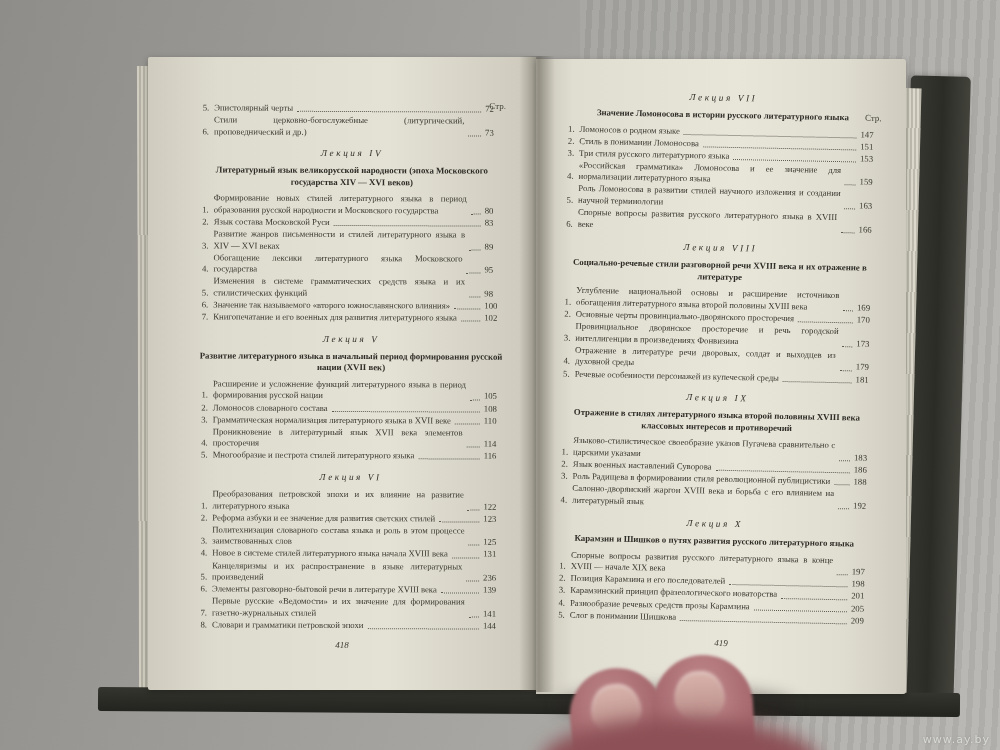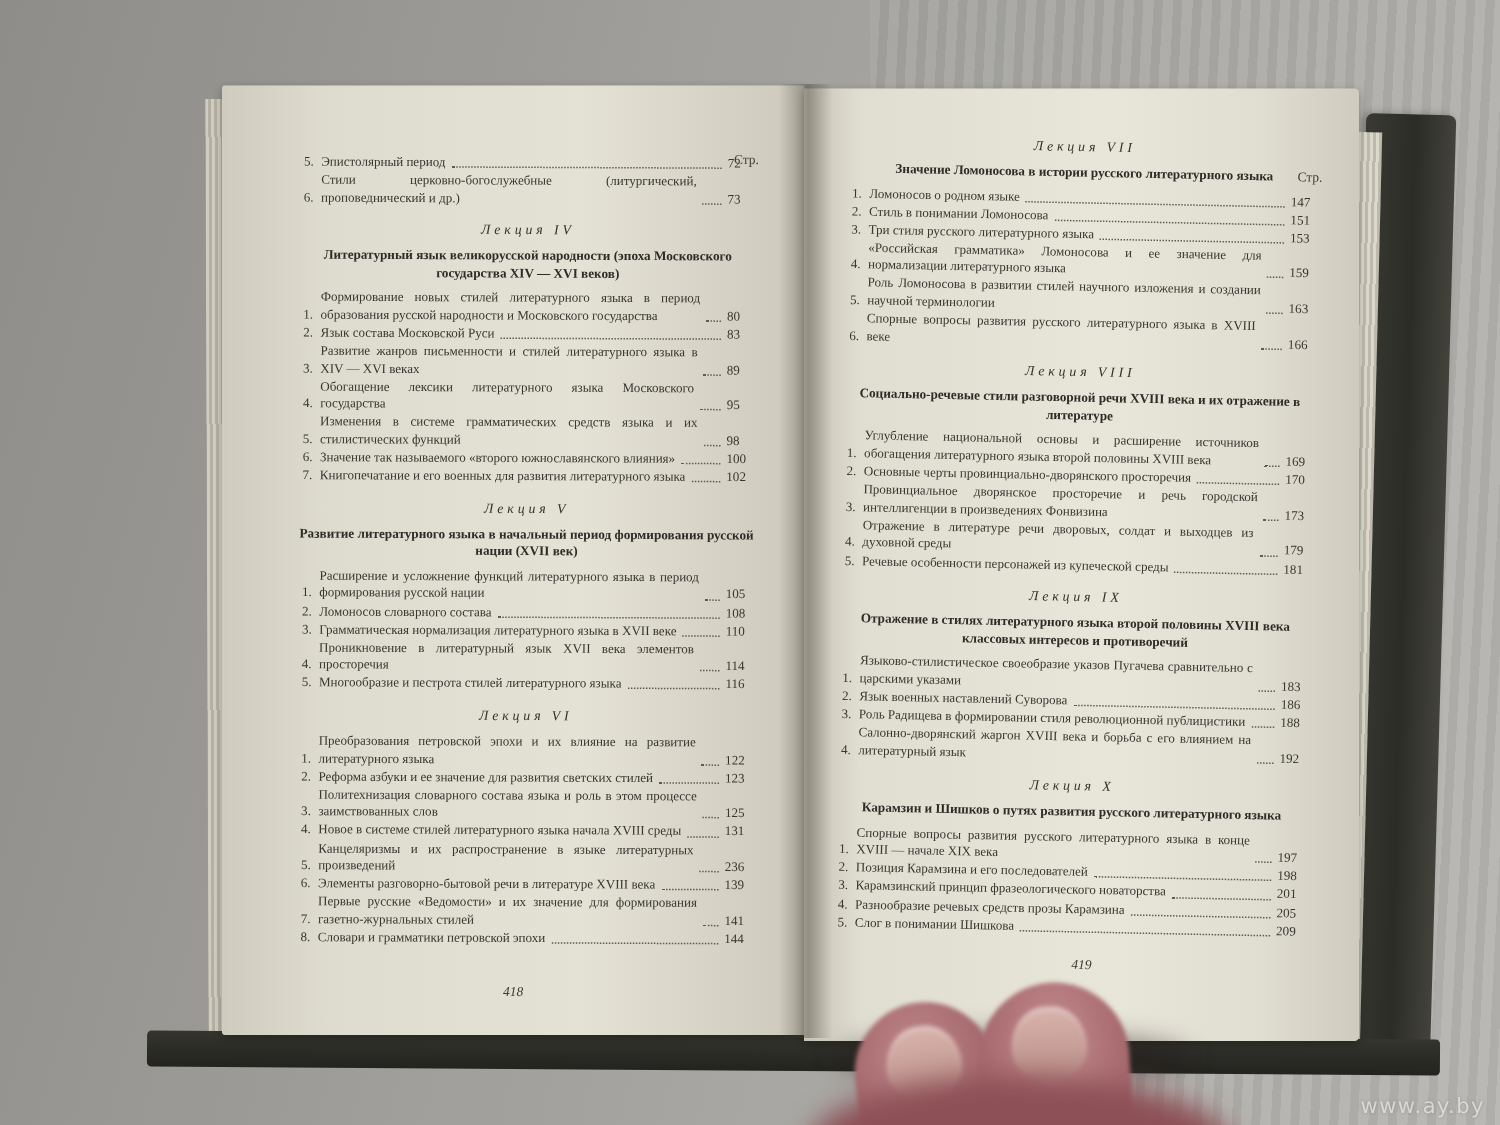--- a/index.html
+++ b/index.html
@@ -37,56 +37,56 @@
     margin:10px 0 7px;color:#33322b;}
   .toc-section:first-child .lecture-head{margin-top:0;}
   .sec-title{text-align:center;font-weight:bold;font-size:8.8px;line-height:11.5px;
     margin:0 4px 5px;color:#2d2c26;}
   .toc-item{display:flex;align-items:flex-end;font-size:8.7px;line-height:11.6px;margin-bottom:.5px;}
   .toc-item .num{flex:0 0 14px;text-align:right;margin-right:5px;}
   .toc-item .txt{flex:0 1 auto;text-align:justify;}
   .toc-item .leader{flex:1 1 14px;border-bottom:1.4px dotted #5e5d54;margin:0 4px 2.5px 4px;min-width:10px;}
   .toc-item .pg{flex:0 0 24px;}
   .folio{position:absolute;width:100%;text-align:center;font-size:9px;font-style:italic;color:#3c3b33;}
-  .page-left .folio{bottom:24px;text-align:center;}
+  .page-left .folio{bottom:40px;text-align:center;}
   .page-right .folio{bottom:46px;transform:rotate(1.2deg);}
   
   .finger-shadow{position:absolute;left:558px;top:688px;width:236px;height:34px;border-radius:50%;
     background:rgba(35,28,26,.45);filter:blur(8px);}
   .finger{position:absolute;filter:blur(1.4px);}
   .f1{left:572px;top:668px;width:94px;height:130px;border-radius:47px 47px 10px 10px;
     background:radial-gradient(ellipse at 45% 35%,#c08a8c 0%,#ad7276 45%,#96585e 100%);transform:rotate(-7deg);}
   .f2{left:654px;top:655px;width:100px;height:140px;border-radius:50px 50px 10px 10px;
     background:radial-gradient(ellipse at 50% 35%,#c48e90 0%,#b07579 45%,#9a5a60 100%);transform:rotate(-3deg);}
   .nail{position:absolute;left:22px;top:16px;width:50px;height:50px;border-radius:45% 45% 50% 50%/55% 55% 45% 45%;
     background:linear-gradient(180deg,#d8b4ac 0%,#c69d97 60%,#b88a88 100%);
     box-shadow:inset 0 2px 2px rgba(255,255,255,.45);filter:blur(.8px);}
   .thumb-mass{position:absolute;left:540px;top:718px;width:280px;height:90px;border-radius:50%;
     background:#8c5056;filter:blur(9px);}
   .watermark{position:absolute;right:10px;bottom:4px;font-family:"DejaVu Sans","Liberation Sans",sans-serif;
-    font-size:14px;color:rgba(230,230,228,.8);letter-spacing:1px;text-shadow:0 0 2px rgba(120,120,118,.6);}
+    font-size:11px;color:rgba(230,230,228,.8);letter-spacing:1px;text-shadow:0 0 2px rgba(120,120,118,.6);}
 </style>
 </head>
 <body>
 
 <div class="scene">
   <div class="bg-streaks"></div>
 
   <div class="stack-left"></div>
   <div class="cover-right"></div>
   <div class="stack-right"></div>
   <div class="cover-bottom"></div>
 
   <div class="page page-left">
     <div class="column-header">Стр.</div>
     <div class="page-content">
         <div class="toc-section">
           <div class="toc-item">
             <span class="num">5.</span>
-            <span class="txt">Эпистолярный период</span>
+            <span class="txt">Эпистолярный черты</span>
             <span class="leader"></span>
             <span class="pg">72</span>
           </div>
           <div class="toc-item">
             <span class="num">6.</span>
             <span class="txt">Стили церковно-богослужебные (литургический, проповеднический и др.)</span>
             <span class="leader"></span>
             <span class="pg">73</span>
           </div>
         </div>
@@ -185,21 +185,21 @@
             <span class="pg">123</span>
           </div>
           <div class="toc-item">
             <span class="num">3.</span>
             <span class="txt">Политехнизация словарного состава языка и роль в этом процессе заимствованных слов</span>
             <span class="leader"></span>
             <span class="pg">125</span>
           </div>
           <div class="toc-item">
             <span class="num">4.</span>
-            <span class="txt">Новое в системе стилей литературного языка начала XVIII среды</span>
+            <span class="txt">Новое в системе стилей литературного языка начала XVIII века</span>
             <span class="leader"></span>
             <span class="pg">131</span>
           </div>
           <div class="toc-item">
             <span class="num">5.</span>
             <span class="txt">Канцеляризмы и их распространение в языке литературных произведений</span>
             <span class="leader"></span>
             <span class="pg">236</span>
           </div>
           <div class="toc-item">

